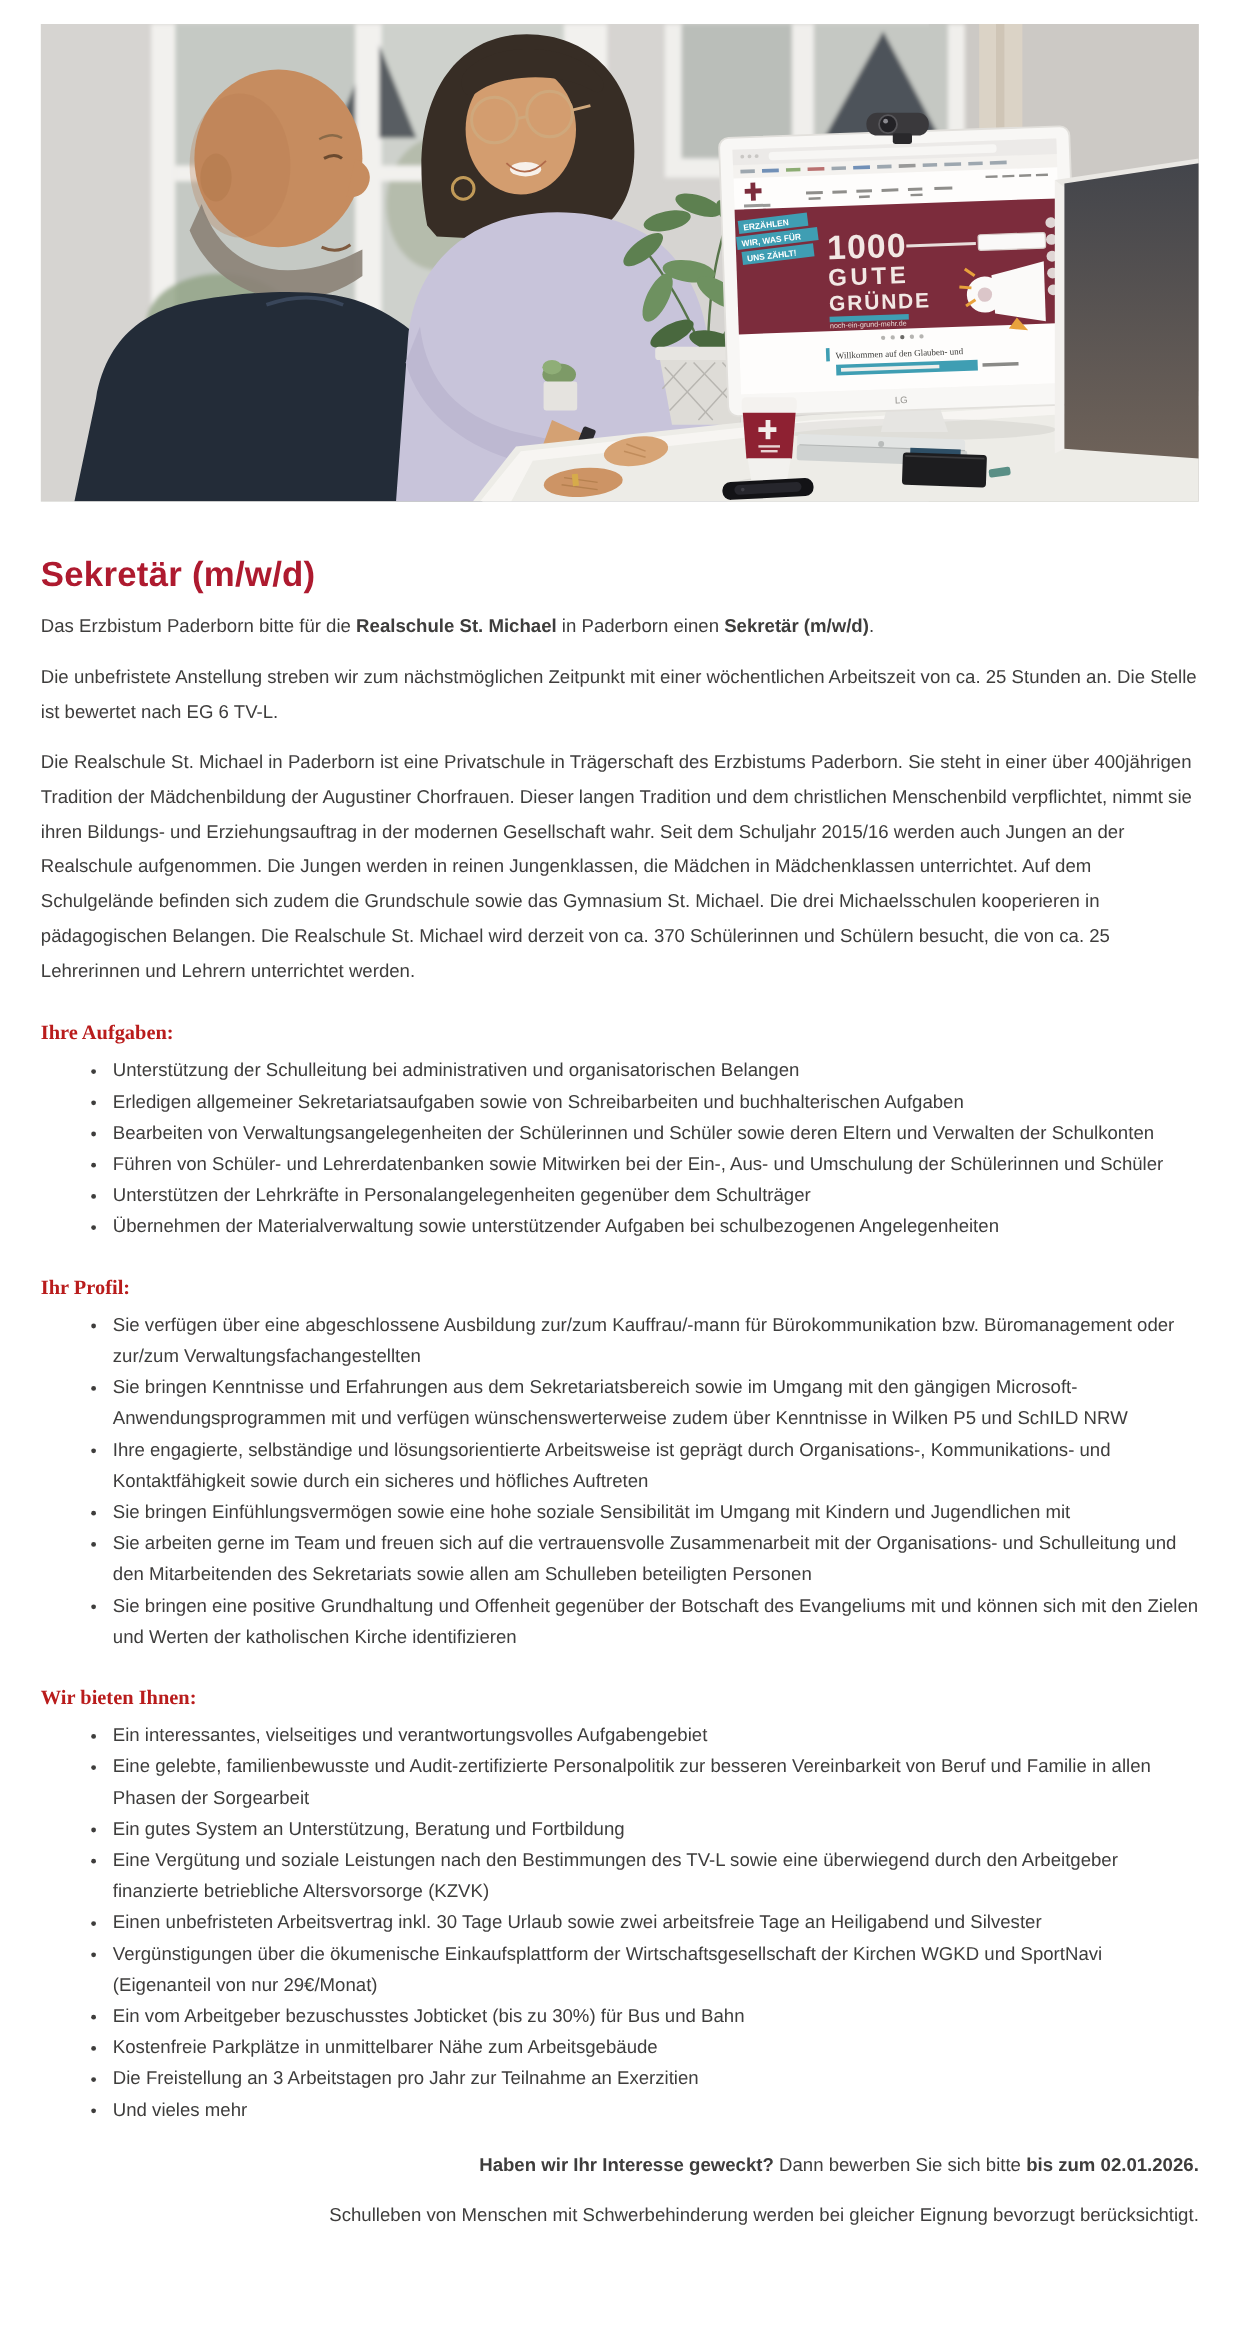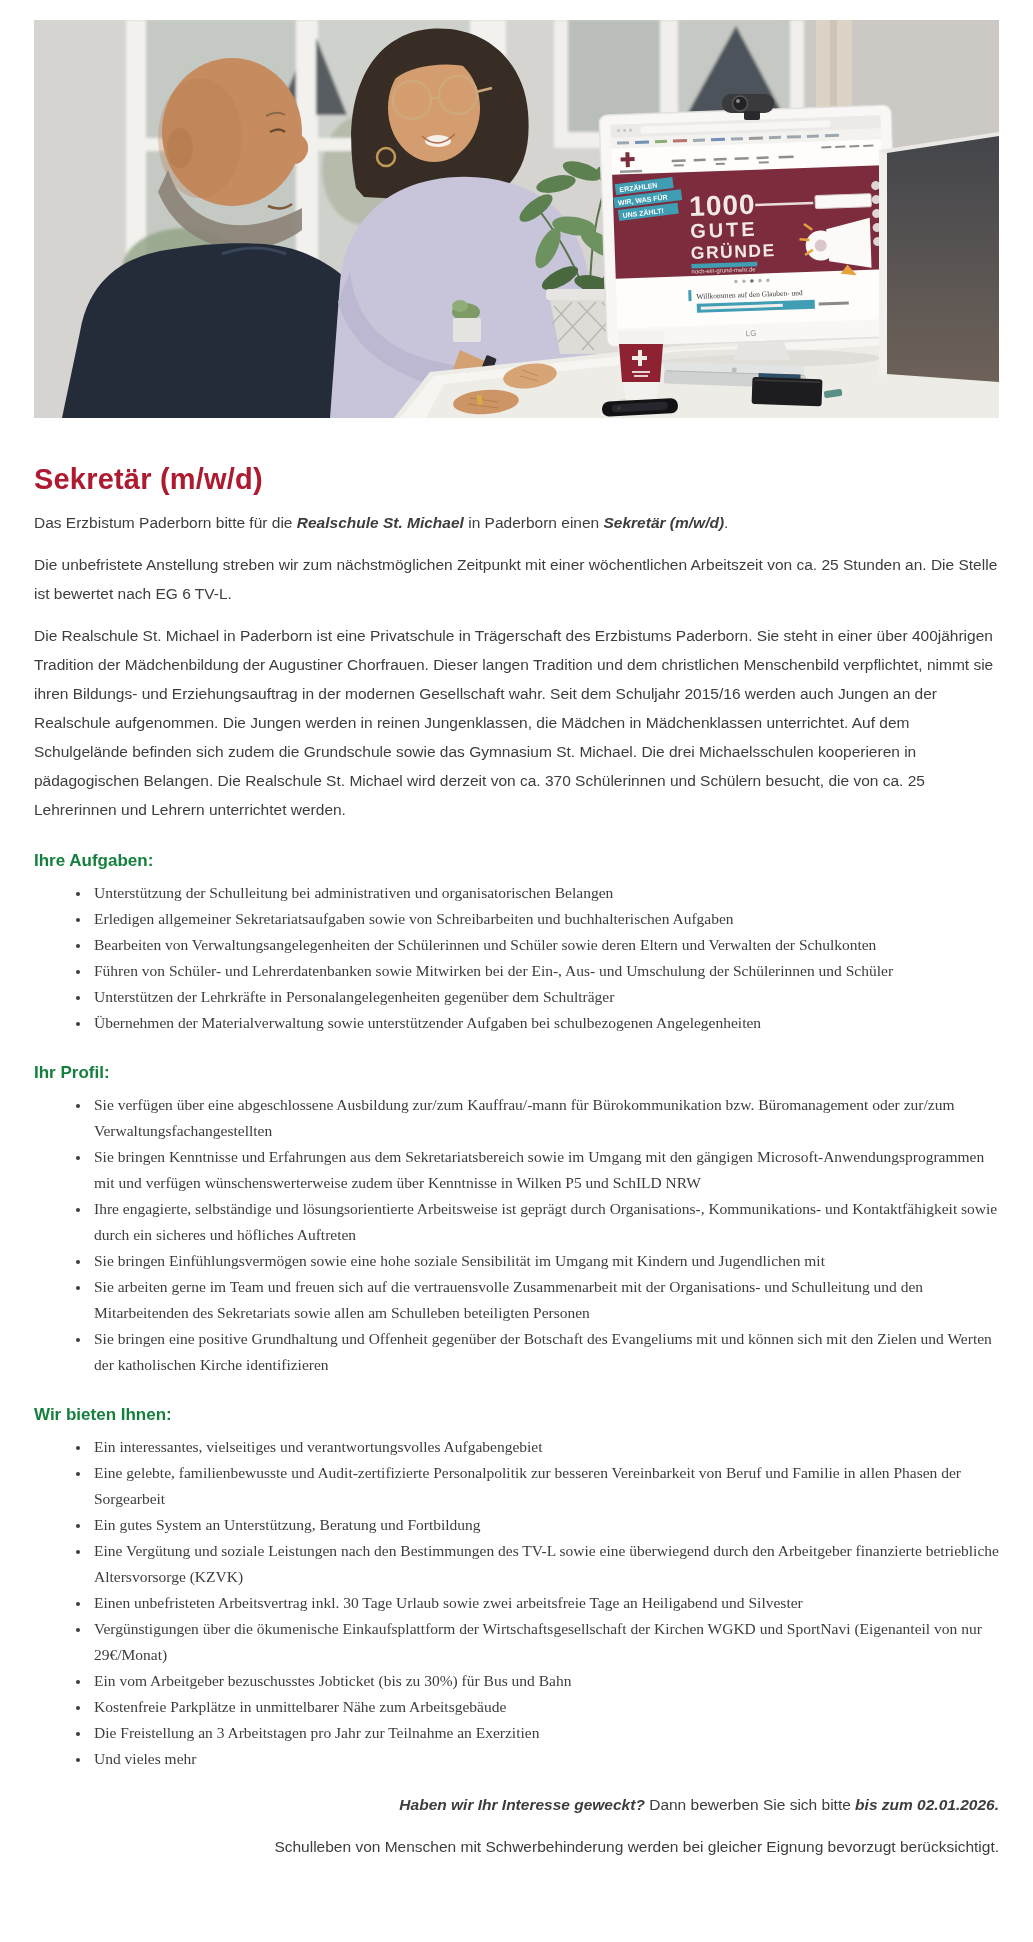--- a/index.html
+++ b/index.html
@@ -5,23 +5,23 @@
   html,body{margin:0;padding:0;background:#ffffff;}
   body{width:1033px;font-family:"Liberation Sans",sans-serif;color:#3e3d3c;-webkit-font-smoothing:antialiased;}
   .page{padding:20px 34px 18px 34px;}
   
   .hero{width:965px;height:398px;display:block;overflow:hidden;background:#d6d4d1;}
   .hero svg{display:block;width:100%;height:100%;}
   
   h1.job-title{color:#ae1a2f;font-size:29px;line-height:34px;font-weight:bold;margin:44px 0 0 0;letter-spacing:.2px;}
   p.body-text{font-size:15.5px;line-height:29px;margin:12px 0 0 0;}
   p.body-text + p.body-text{margin-top:13px;}
-  .b{font-weight:bold;font-style:italic;}
-  h2.section-heading{font-size:17px;line-height:22px;font-weight:bold;margin:26px 0 0 0;color:#15803d;}
-  ul.bullet-list{margin:8px 0 18px 0;padding:0 0 0 57px;font-family:Liberation Serif, serif;}
+  .b{font-weight:bold;}
+  h2.section-heading{font-size:17px;line-height:22px;font-weight:bold;margin:26px 0 0 0;color:#b91c1c;font-family:Liberation Serif, serif;}
+  ul.bullet-list{margin:8px 0 18px 0;padding:0 0 0 57px;}
   ul.bullet-list li{font-size:15.5px;line-height:26px;padding-left:3px;margin:0;}
   ul.bullet-list li::marker{font-size:13px;}
   .closing p.body-text{margin-top:13px;text-align:right;}
 </style>
 </head>
 <body>
 
 <div class="page">
 
   <div class="hero">

